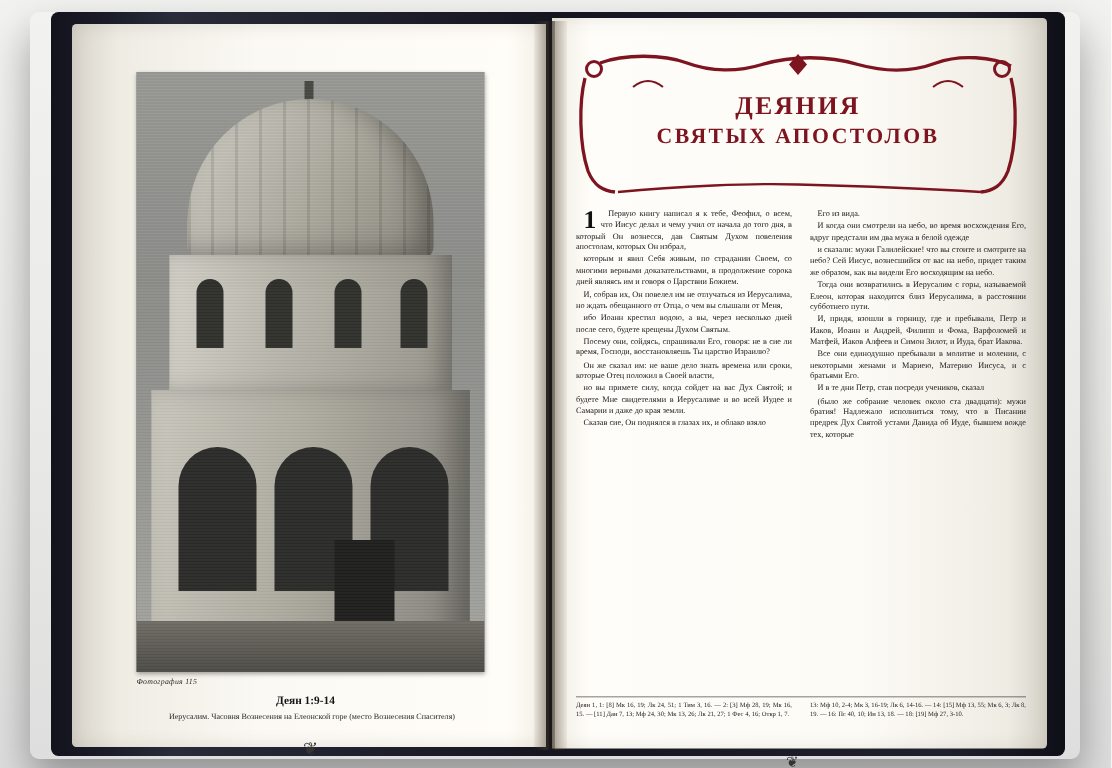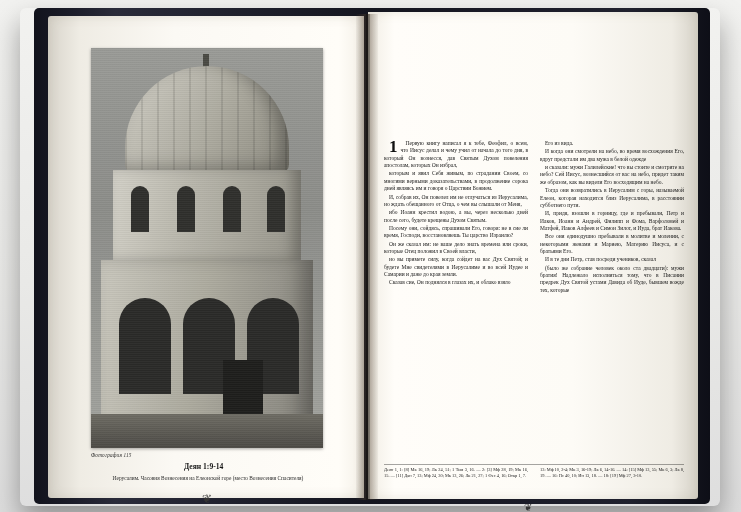--- a/index.html
+++ b/index.html
@@ -100,20 +100,37 @@
       <div class="ground"></div>
       <div class="grain"></div>
     </div>
     <div class="photo-caption">Фотография 115</div>
     <div class="verse-ref">Деян 1:9-14</div>
     <div class="cap-line">Иерусалим. Часовня Вознесения на Елеонской горе (место Вознесения Спасителя)</div>
     <div class="ornament">❦</div>
   </div>
 
   <div class="page rp">
+    <div class="title-frame">
+      <svg width="300" height="96" viewBox="0 0 300 96">
+        <path d="M18,8 C34,2 60,2 76,8 C92,14 110,14 126,9 C146,3 170,3 190,9 C208,14 226,14 242,8 C258,2 280,4 292,10" fill="none" stroke="#7d1420" stroke-width="2.2"></path>
+        <path d="M8,18 C4,34 4,62 10,80 C14,90 20,93 28,94" fill="none" stroke="#7d1420" stroke-width="2.2"></path>
+        <path d="M292,18 C296,34 296,62 290,80 C286,90 280,93 272,94" fill="none" stroke="#7d1420" stroke-width="2.2"></path>
+        <path d="M30,94 C70,90 120,88 150,89 C190,90 240,92 272,94" fill="none" stroke="#7d1420" stroke-width="1.6"></path>
+        <circle cx="14" cy="12" r="5" fill="none" stroke="#7d1420" stroke-width="2"></circle>
+        <circle cx="286" cy="12" r="5" fill="none" stroke="#7d1420" stroke-width="2"></circle>
+        <path d="M150,2 l6,7 -6,7 -6,-7 z" fill="#7d1420"></path>
+        <path d="M40,24 q10,-8 20,0" fill="none" stroke="#7d1420" stroke-width="1.4"></path>
+        <path d="M240,24 q10,-8 20,0" fill="none" stroke="#7d1420" stroke-width="1.4"></path>
+      </svg>
+      <div class="title-text">
+        <div class="t1">ДЕЯНИЯ</div>
+        <div class="t2">СВЯТЫХ АПОСТОЛОВ</div>
+      </div>
+    </div>
 
     <div class="cols">
       <div class="col">
         <p><span class="dropcap">1</span><span>Первую книгу написал я к тебе, Феофил, о всем, что Иисус делал и чему учил от начала до того дня, в который Он вознесся, дав Святым Духом повеления апостолам, которых Он избрал,</span></p>
         <p>которым и явил Себя живым, по страдании Своем, со многими верными доказательствами, в продолжение сорока дней являясь им и говоря о Царствии Божием.</p>
         <p>И, собрав их, Он повелел им не отлучаться из Иерусалима, но ждать обещанного от Отца, о чем вы слышали от Меня,</p>
         <p>ибо Иоанн крестил водою, а вы, через несколько дней после сего, будете крещены Духом Святым.</p>
         <p>Посему они, сойдясь, спрашивали Его, говоря: не в сие ли время, Господи, восстановляешь Ты царство Израилю?</p>
         <p>Он же сказал им: не ваше дело знать времена или сроки, которые Отец положил в Своей власти,</p>
         <p>но вы примете силу, когда сойдет на вас Дух Святой; и будете Мне свидетелями в Иерусалиме и во всей Иудее и Самарии и даже до края земли.</p>

